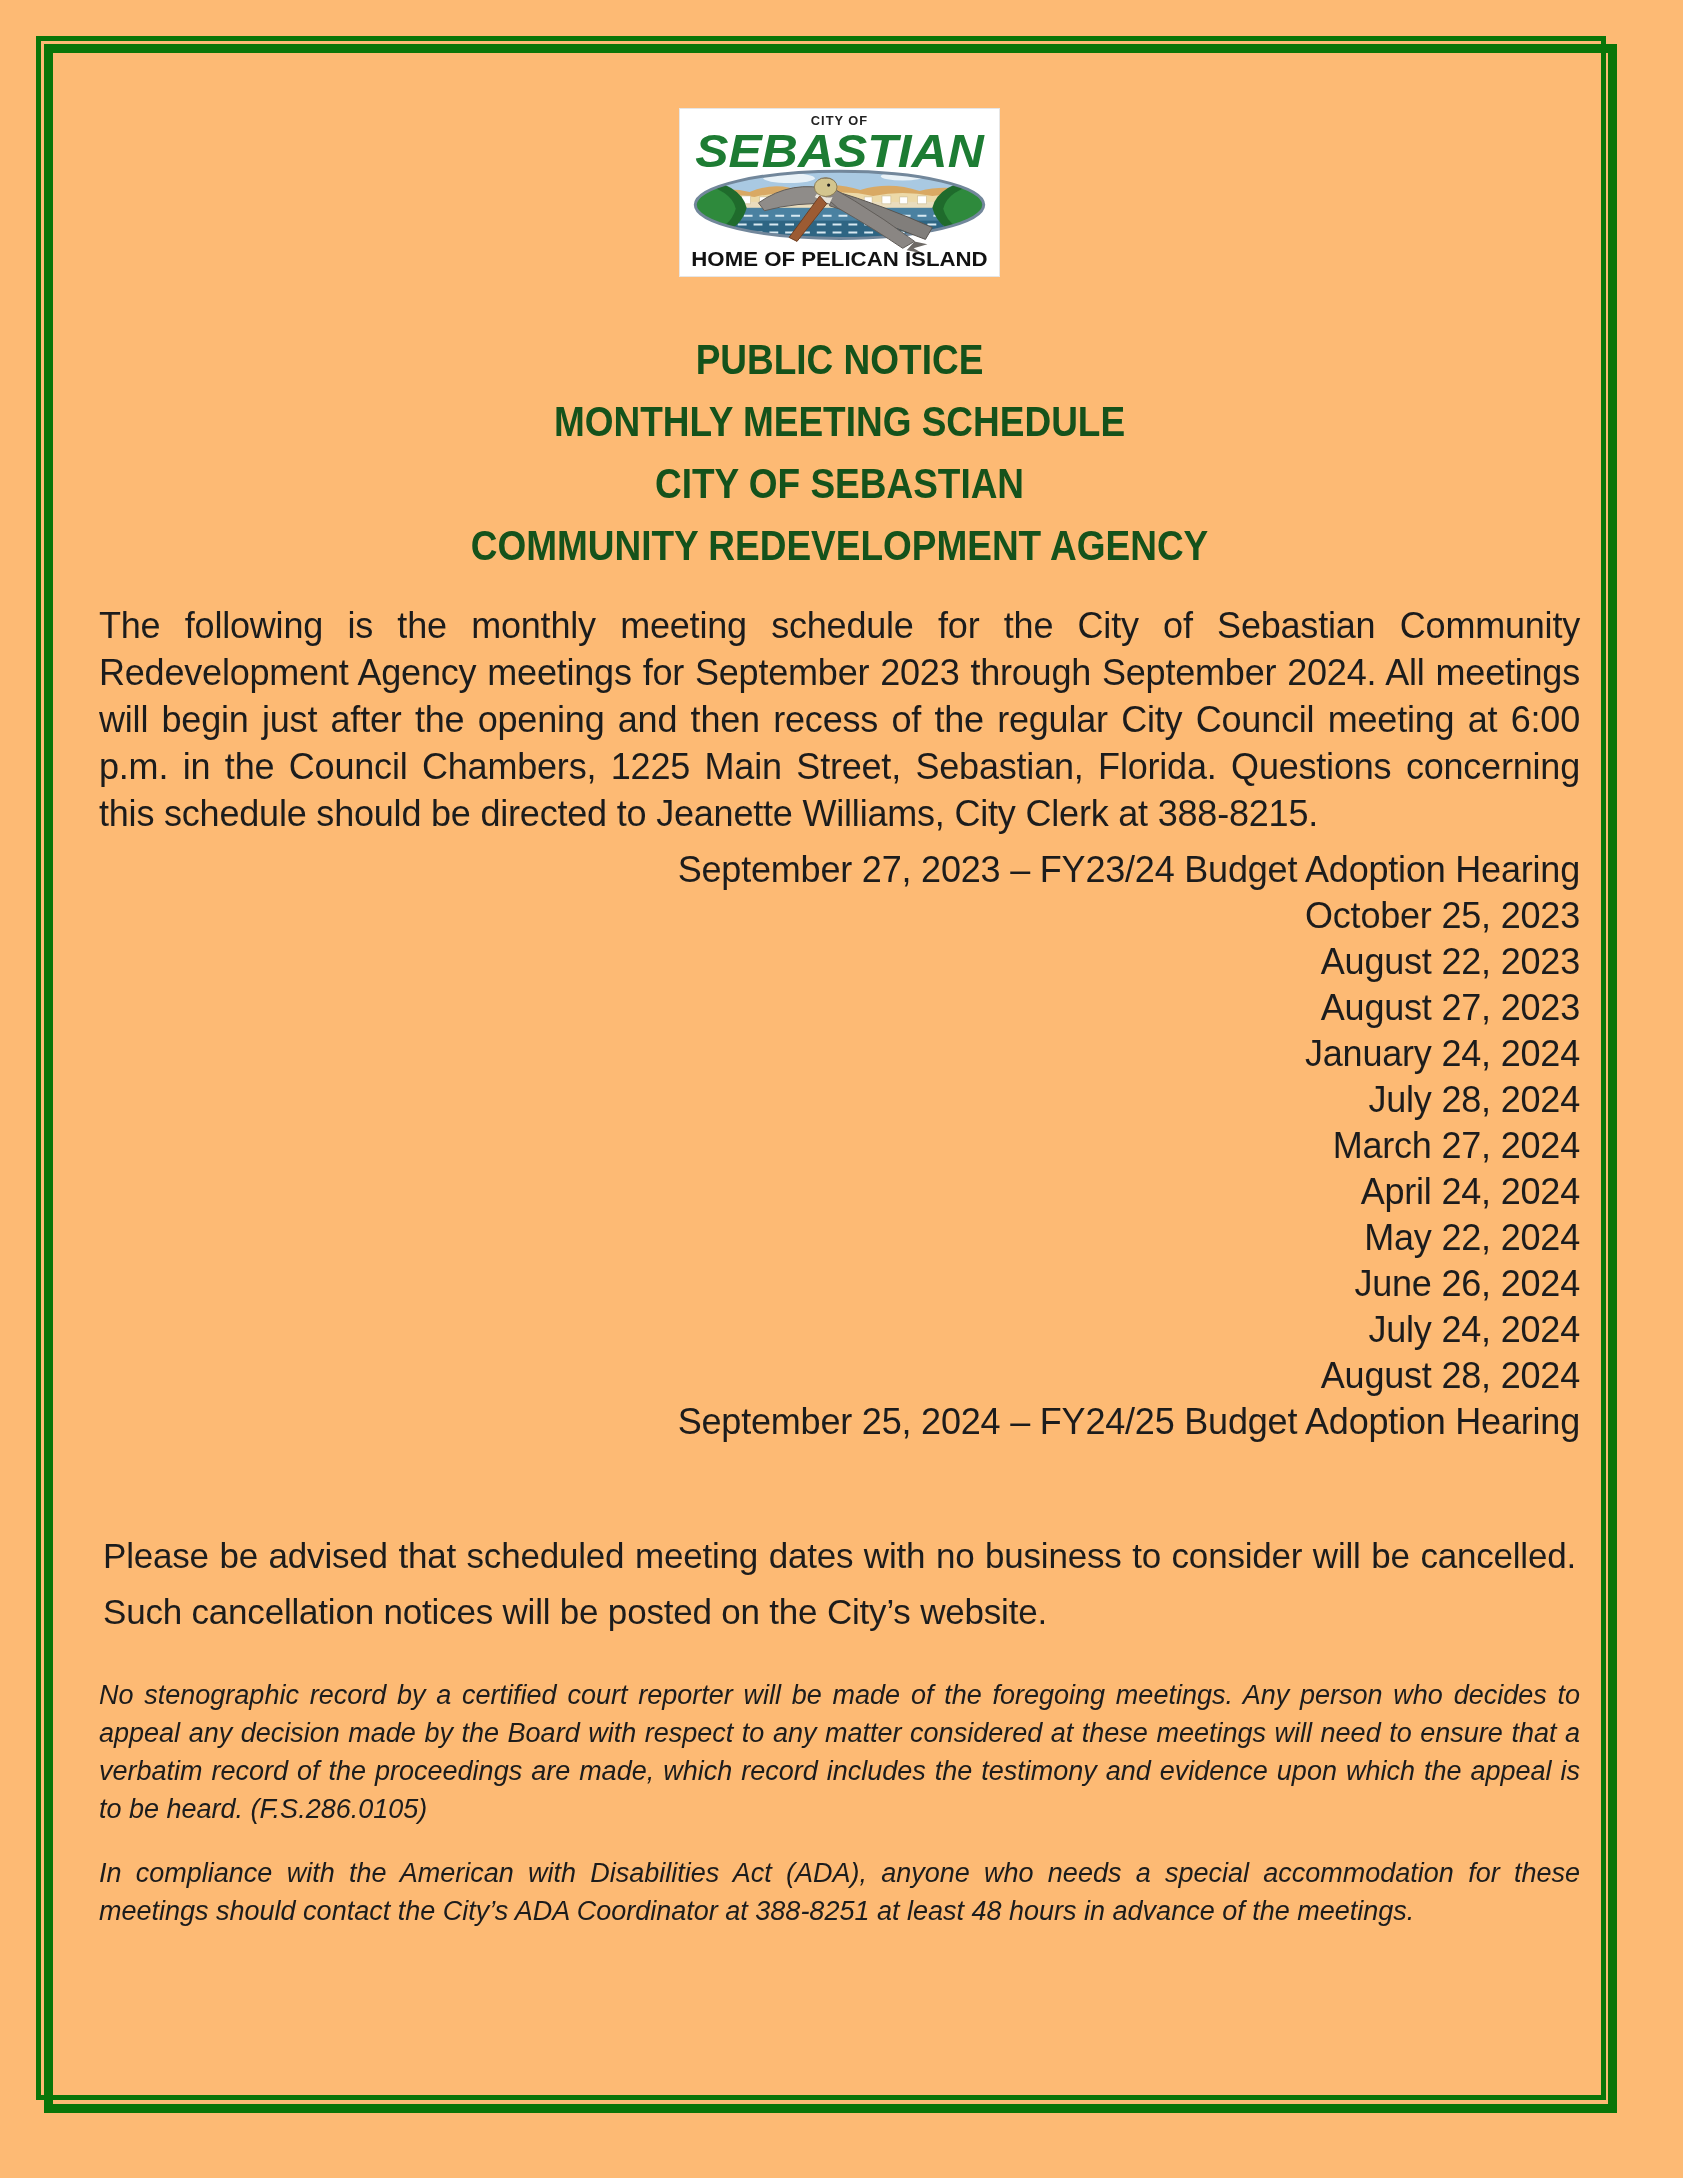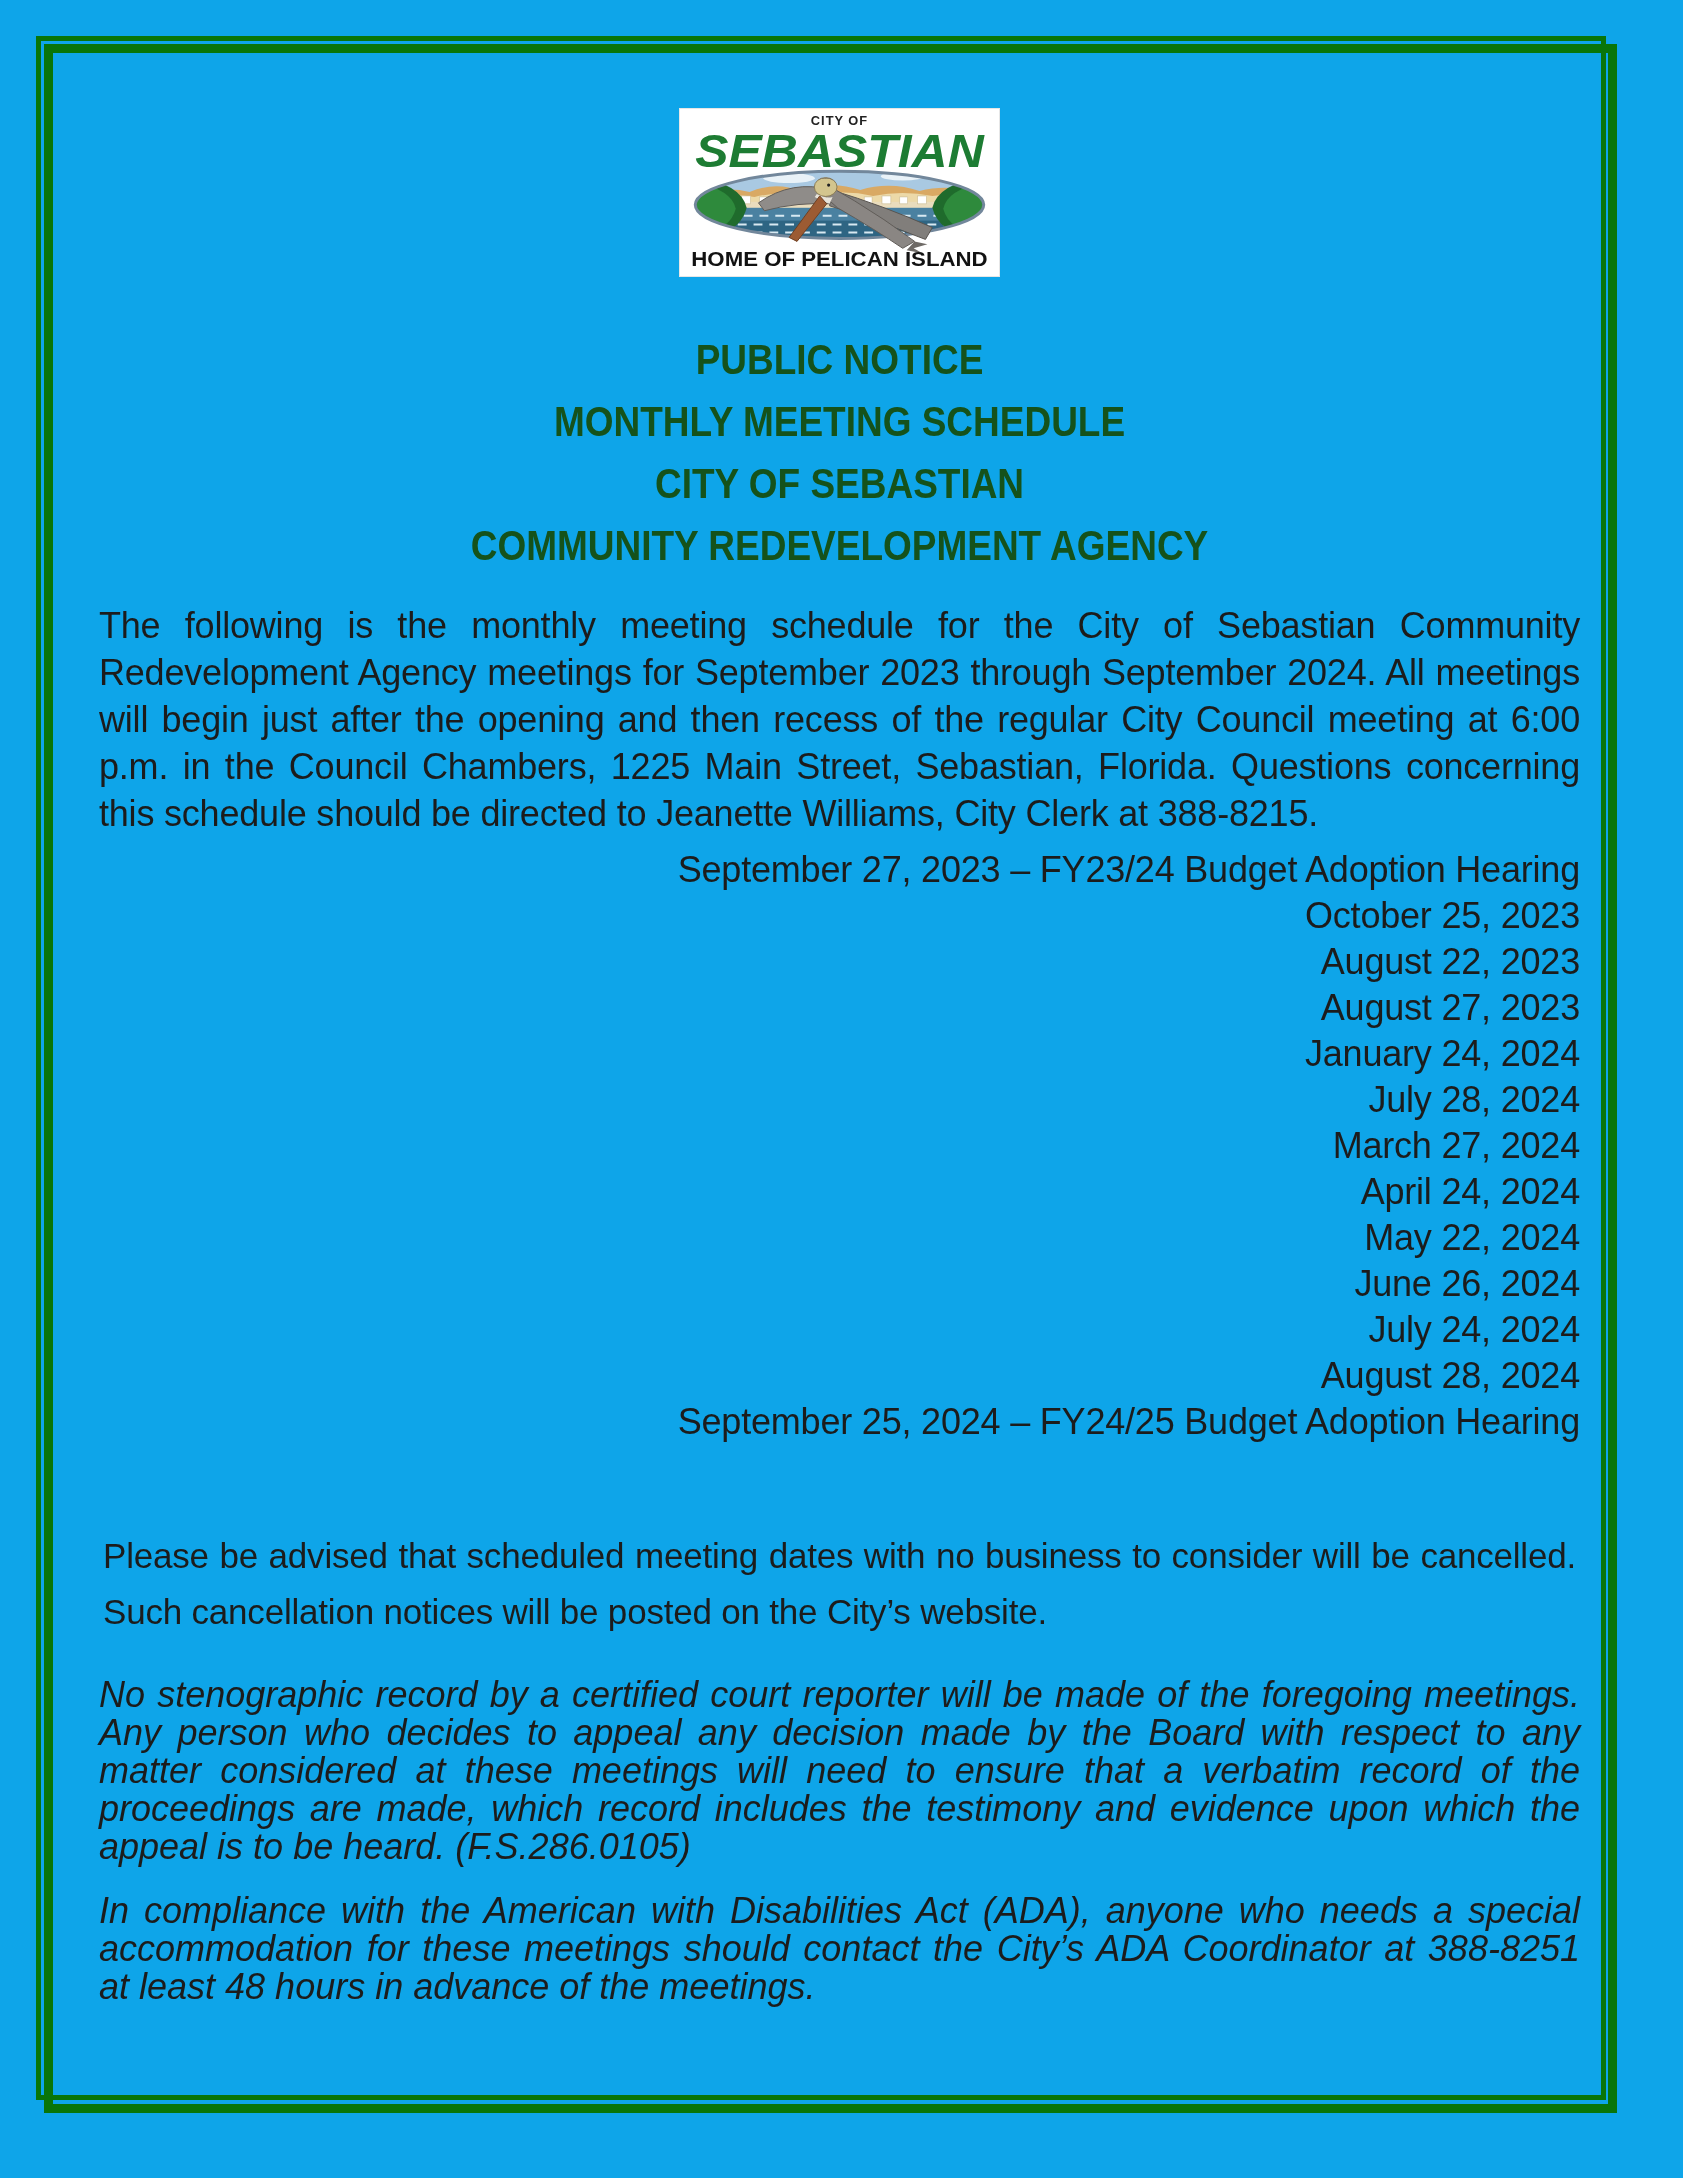--- a/index.html
+++ b/index.html
@@ -1,35 +1,35 @@
 <!DOCTYPE html>
 <html style="--border-color: #097509; --title-color: #15521b; --logo-name-color: #1d7c33; --logo-tagline-color: #121212;"><head>
 <meta charset="utf-8">
 <style>
   html, body { margin:0; padding:0; background:#ffffff; }
   .page {
-    position:relative; width:1683px; height:2178px; background:#0ea5e9;
+    position:relative; width:1683px; height:2178px; background:#fdba74;
     font-family:"Liberation Sans", sans-serif; color:#1c1c1c; overflow:hidden;
   }
   .frame { position:absolute; box-sizing:border-box; }
   .frame-thin  { left:36px; top:36px; width:1570px; height:2064px; border:5px solid var(--border-color,#097509); }
   .frame-thick { left:44px; top:44px; width:1573px; height:2069px; border:9px solid var(--border-color,#097509); }
   .content { position:absolute; left:52px; top:52px; width:1548px; box-sizing:border-box; padding:0 20px 0 47px; }
   .logo-wrap { width:319px; margin:57px auto 0; background:#ffffff; box-shadow:0 0 0 1px #e6e6e6; }
   .titles { margin-top:52px; text-align:center; }
   .title-line {
     font-size:43px; font-weight:bold; line-height:62px;
     color:var(--title-color,#15521b); transform:scaleX(0.86); transform-origin:center;
     white-space:nowrap;
   }
   .intro { margin:26px 0 0; font-size:36px; line-height:47px; text-align:justify; letter-spacing:-0.2px; }
   .dates { margin-top:10px; text-align:right; }
   .date-line { font-size:36px; line-height:46px; letter-spacing:-0.2px; }
   .advisory { margin:83px 4px 0; font-size:35px; line-height:56px; text-align:justify; letter-spacing:-0.2px; }
-  .legal { margin:36px 0 0; font-style:italic; font-size:36px; line-height:38px; text-align:justify; }
+  .legal { margin:36px 0 0; font-style:italic; font-size:27px; line-height:38px; text-align:justify; }
   .legal.second { margin-top:26px; }
 </style>
 </head>
 <body>
 
 <div class="page">
   <div class="frame frame-thin"></div>
   <div class="frame frame-thick"></div>
 
   <div class="content">

